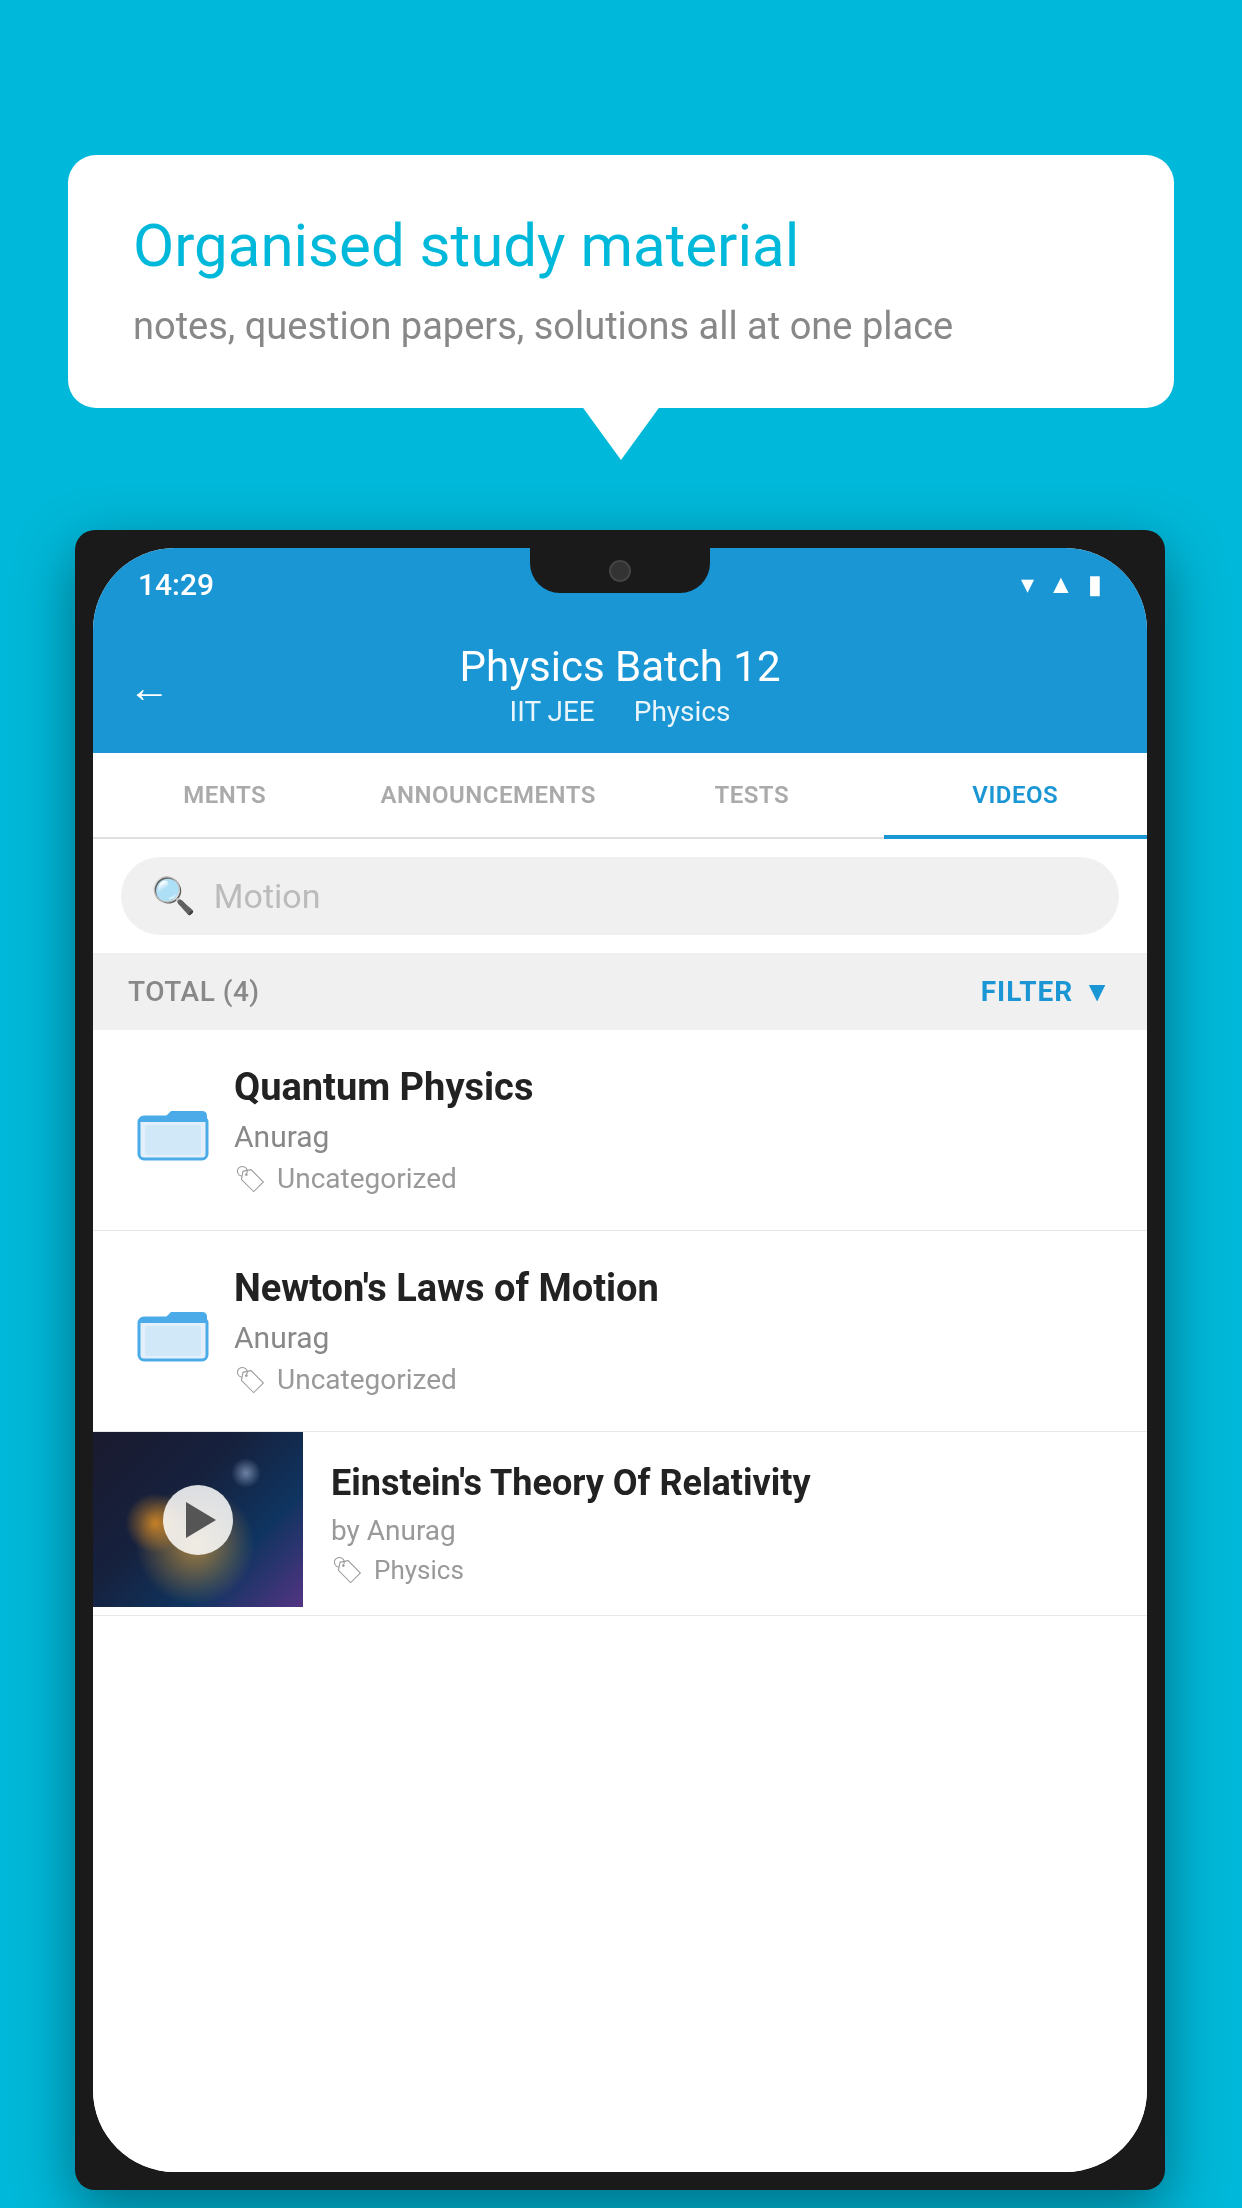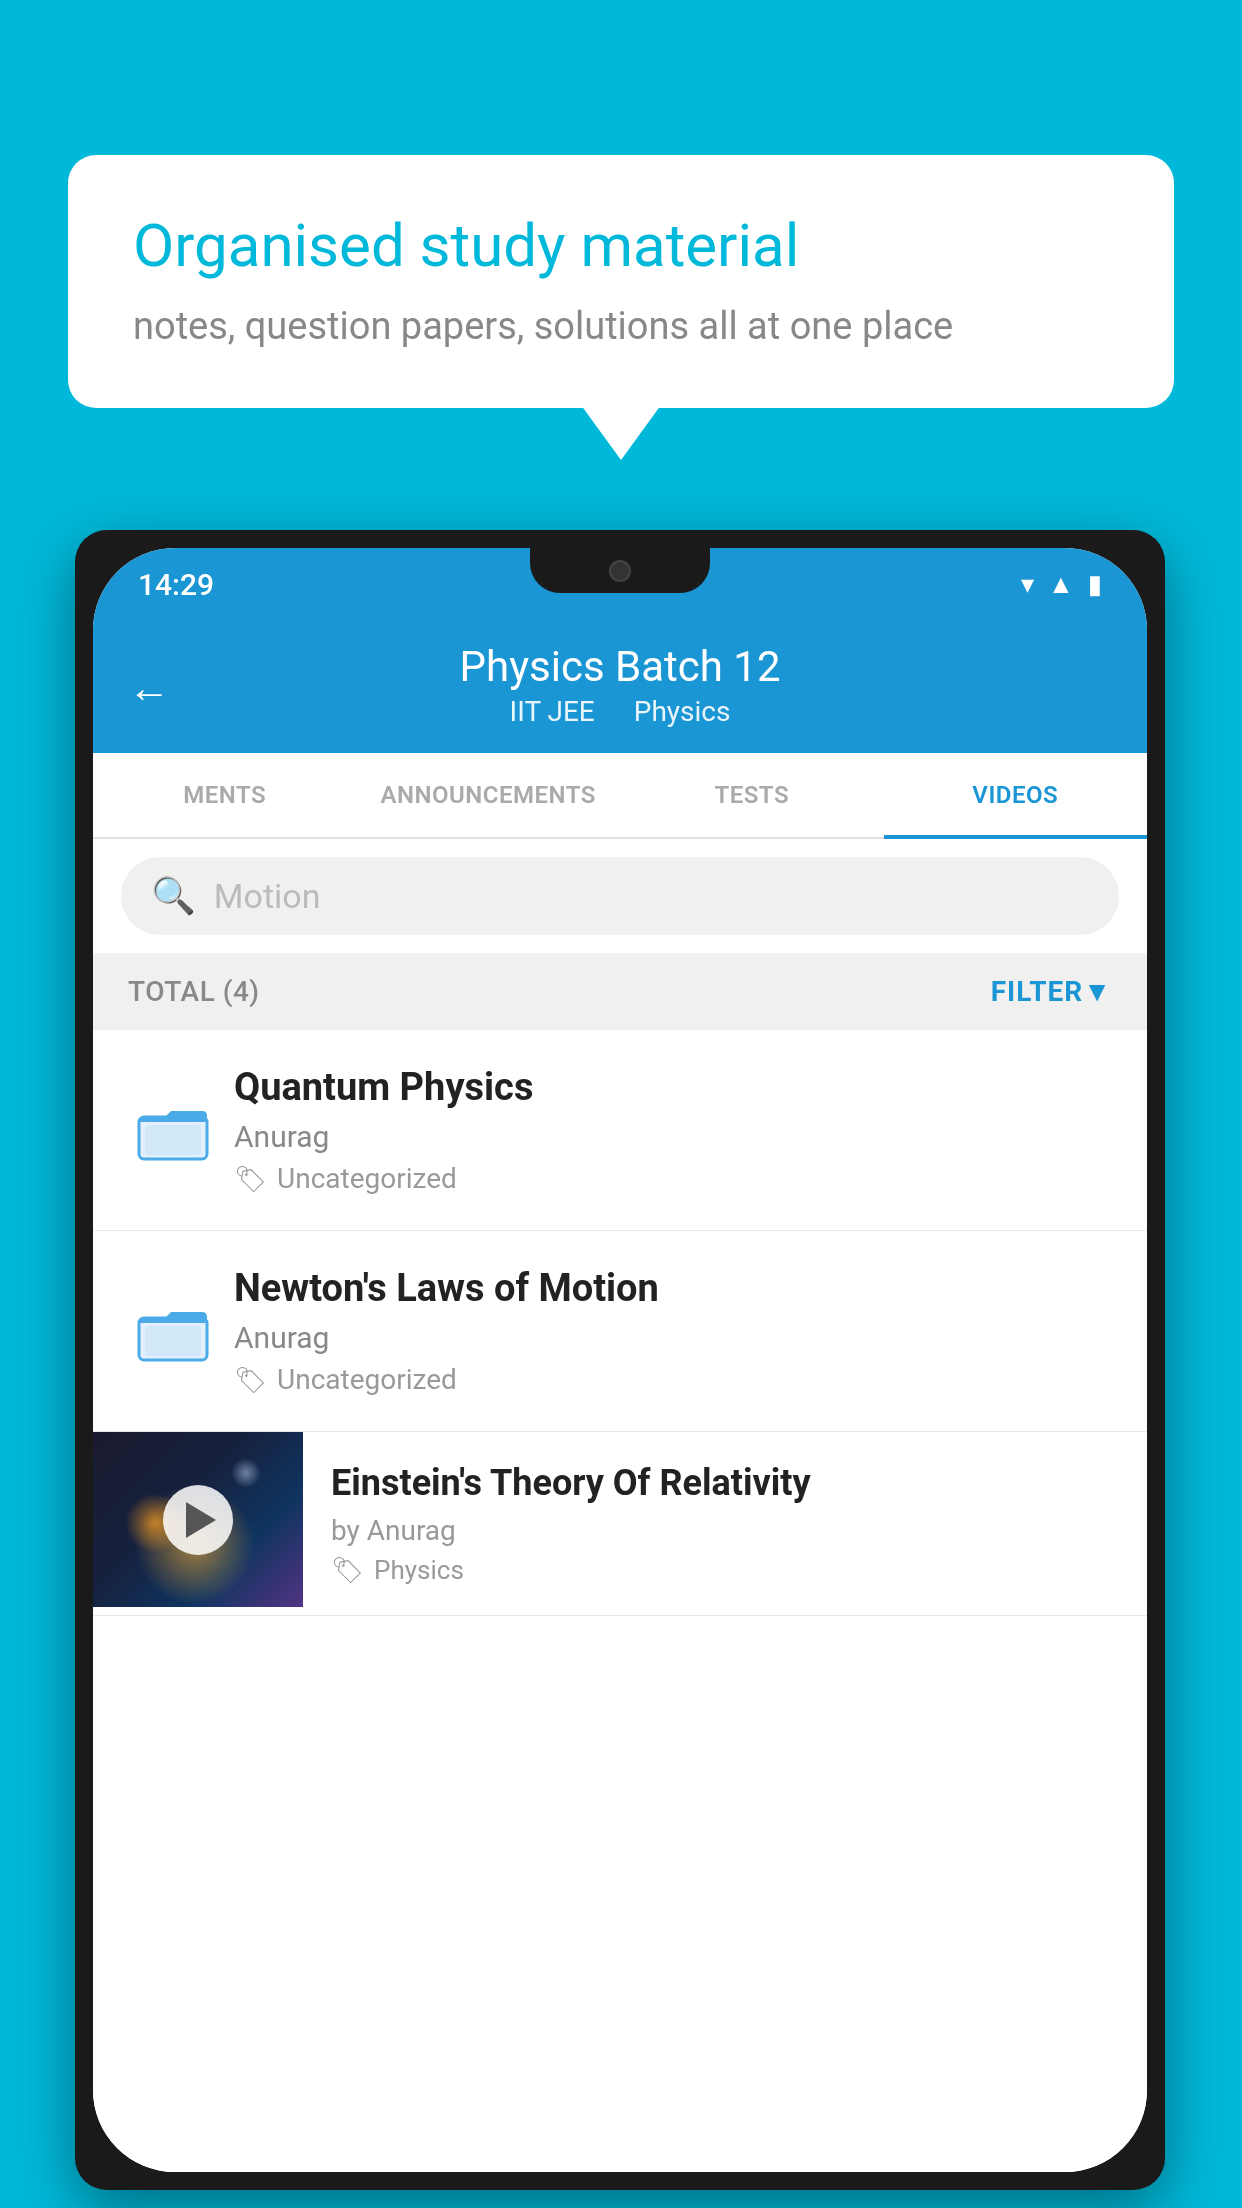--- a/index.html
+++ b/index.html
@@ -48,21 +48,21 @@
     }
 
     
     .phone-frame {
       position: absolute;
       top: 530px;
       left: 75px;
       width: 1090px;
       height: 1660px;
       background: #1a1a1a;
-      border-radius: 32px;
+      border-radius: 20px;
       padding: 18px;
       box-shadow: 0 20px 60px rgba(0,0,0,0.4);
     }
 
     
     .phone-screen {
       width: 100%;
       height: 100%;
       background: #f5f5f5;
       border-radius: 82px;
@@ -215,20 +215,21 @@
     .total-text {
       font-size: 28px;
       color: #888;
       font-weight: 500;
       text-transform: uppercase;
       letter-spacing: 0.5px;
     }
     .filter-btn {
       display: flex;
       align-items: center;
+      gap: 10px;
       color: #1a96d4;
       font-size: 28px;
       font-weight: 700;
       text-transform: uppercase;
       letter-spacing: 1px;
     }
     .filter-icon {
       font-size: 28px;
     }
 

